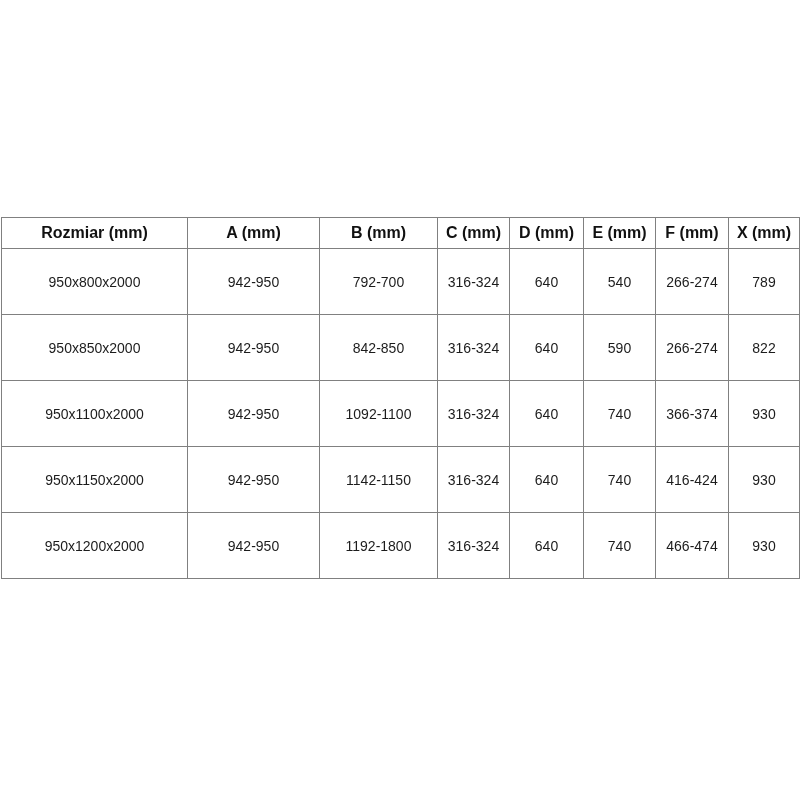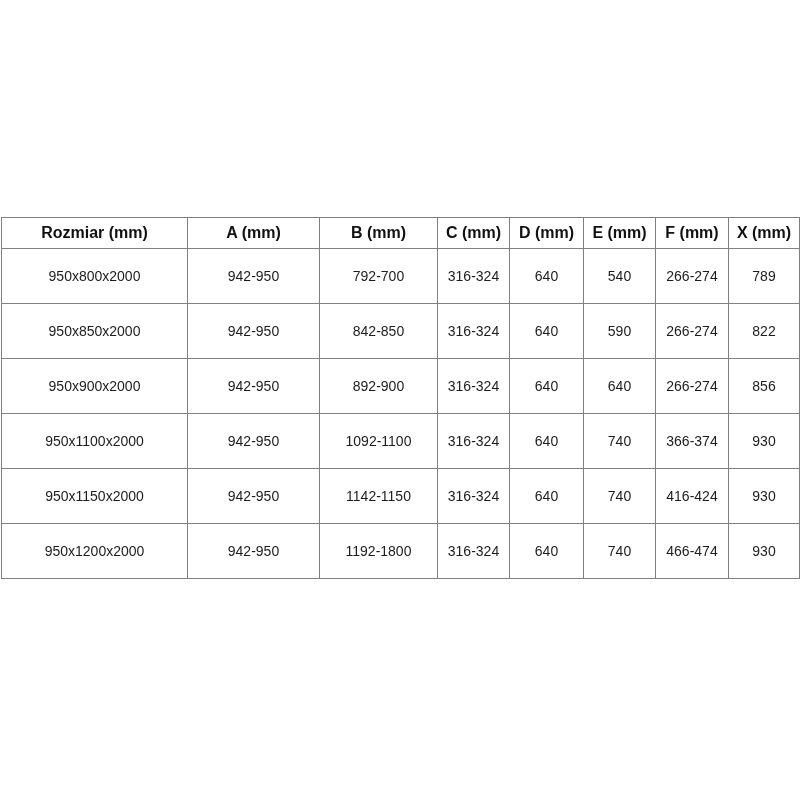--- a/index.html
+++ b/index.html
@@ -94,30 +94,20 @@
           <td>950x850x2000</td>
           <td>942-950</td>
           <td>842-850</td>
           <td>316-324</td>
           <td>640</td>
           <td>590</td>
           <td>266-274</td>
           <td>822</td>
         </tr>
         <tr>
-          <td>950x900x2000</td>
-          <td>942-950</td>
-          <td>892-900</td>
-          <td>316-324</td>
-          <td>640</td>
-          <td>640</td>
-          <td>266-274</td>
-          <td>856</td>
-        </tr>
-        <tr>
           <td>950x1100x2000</td>
           <td>942-950</td>
           <td>1092-1100</td>
           <td>316-324</td>
           <td>640</td>
           <td>740</td>
           <td>366-374</td>
           <td>930</td>
         </tr>
         <tr>

